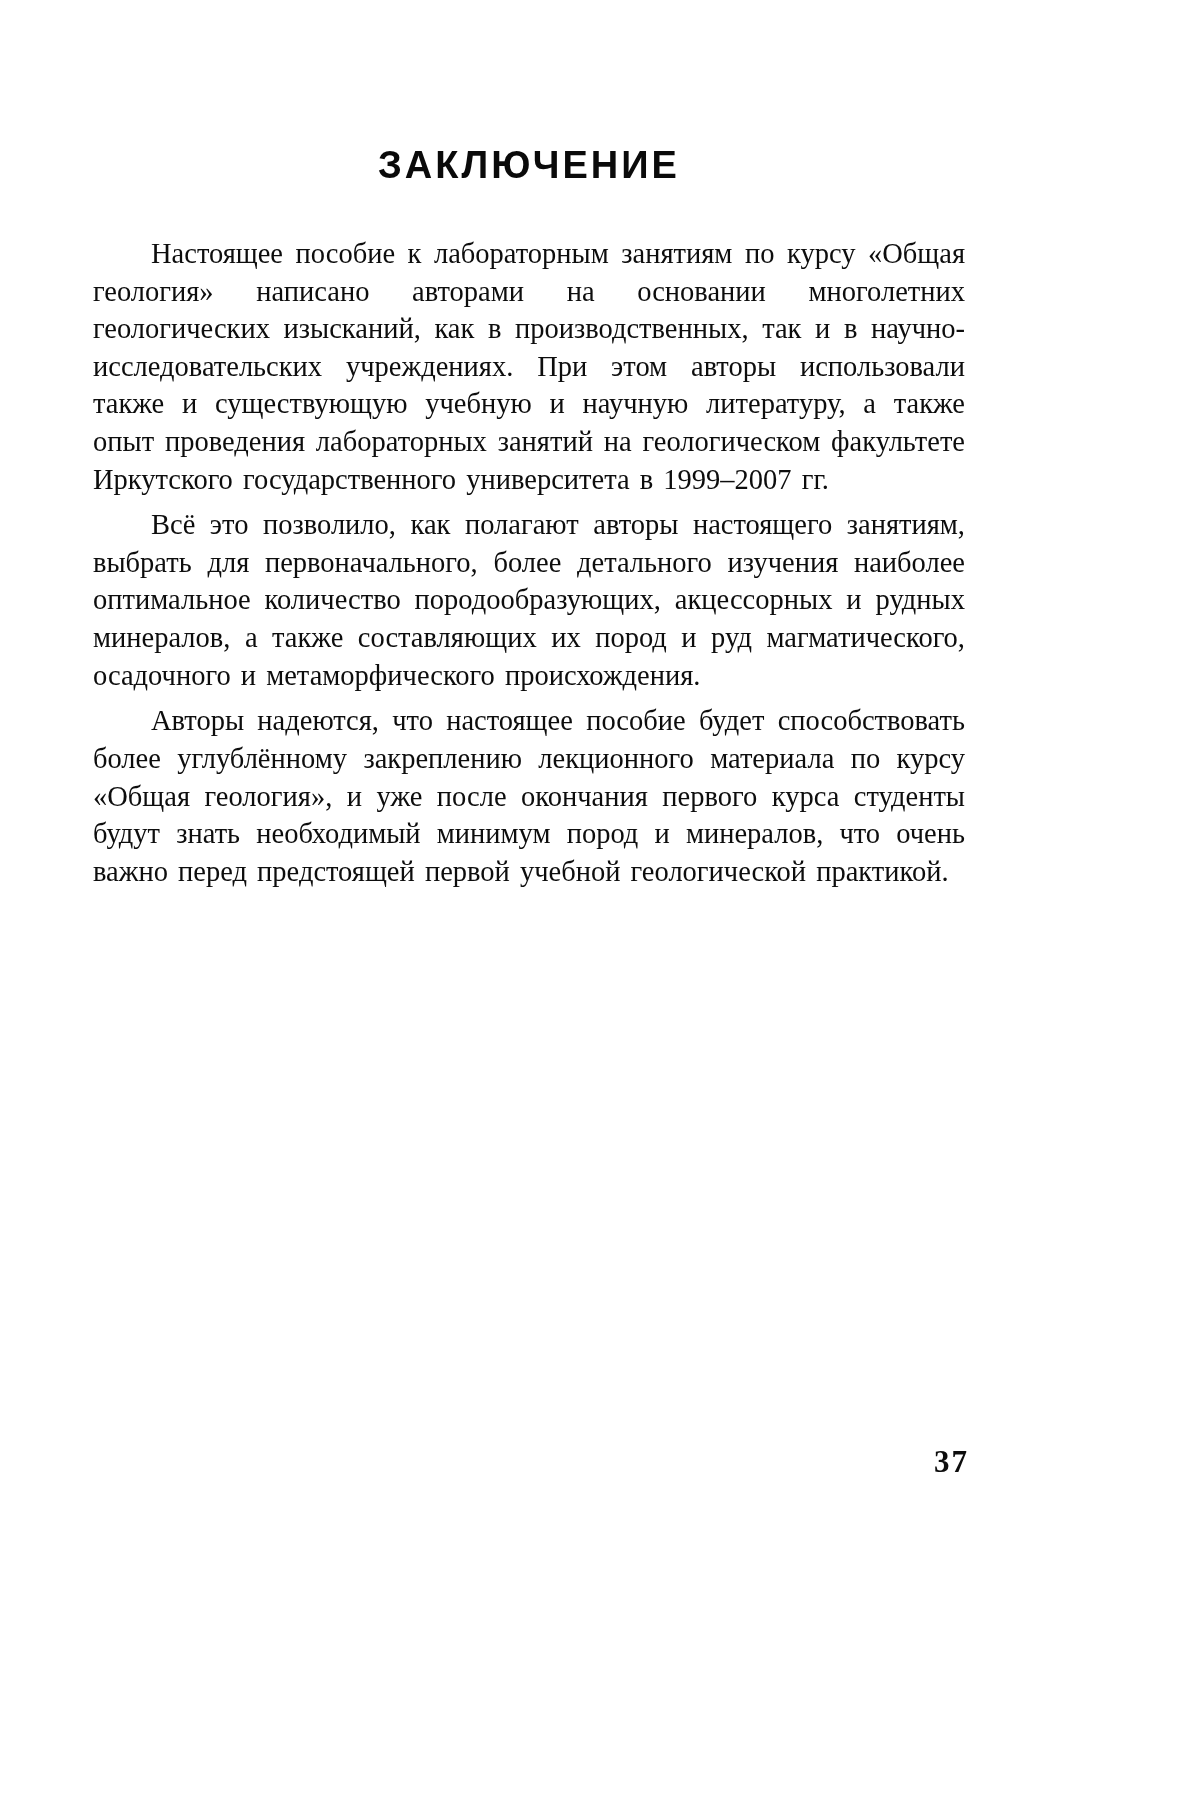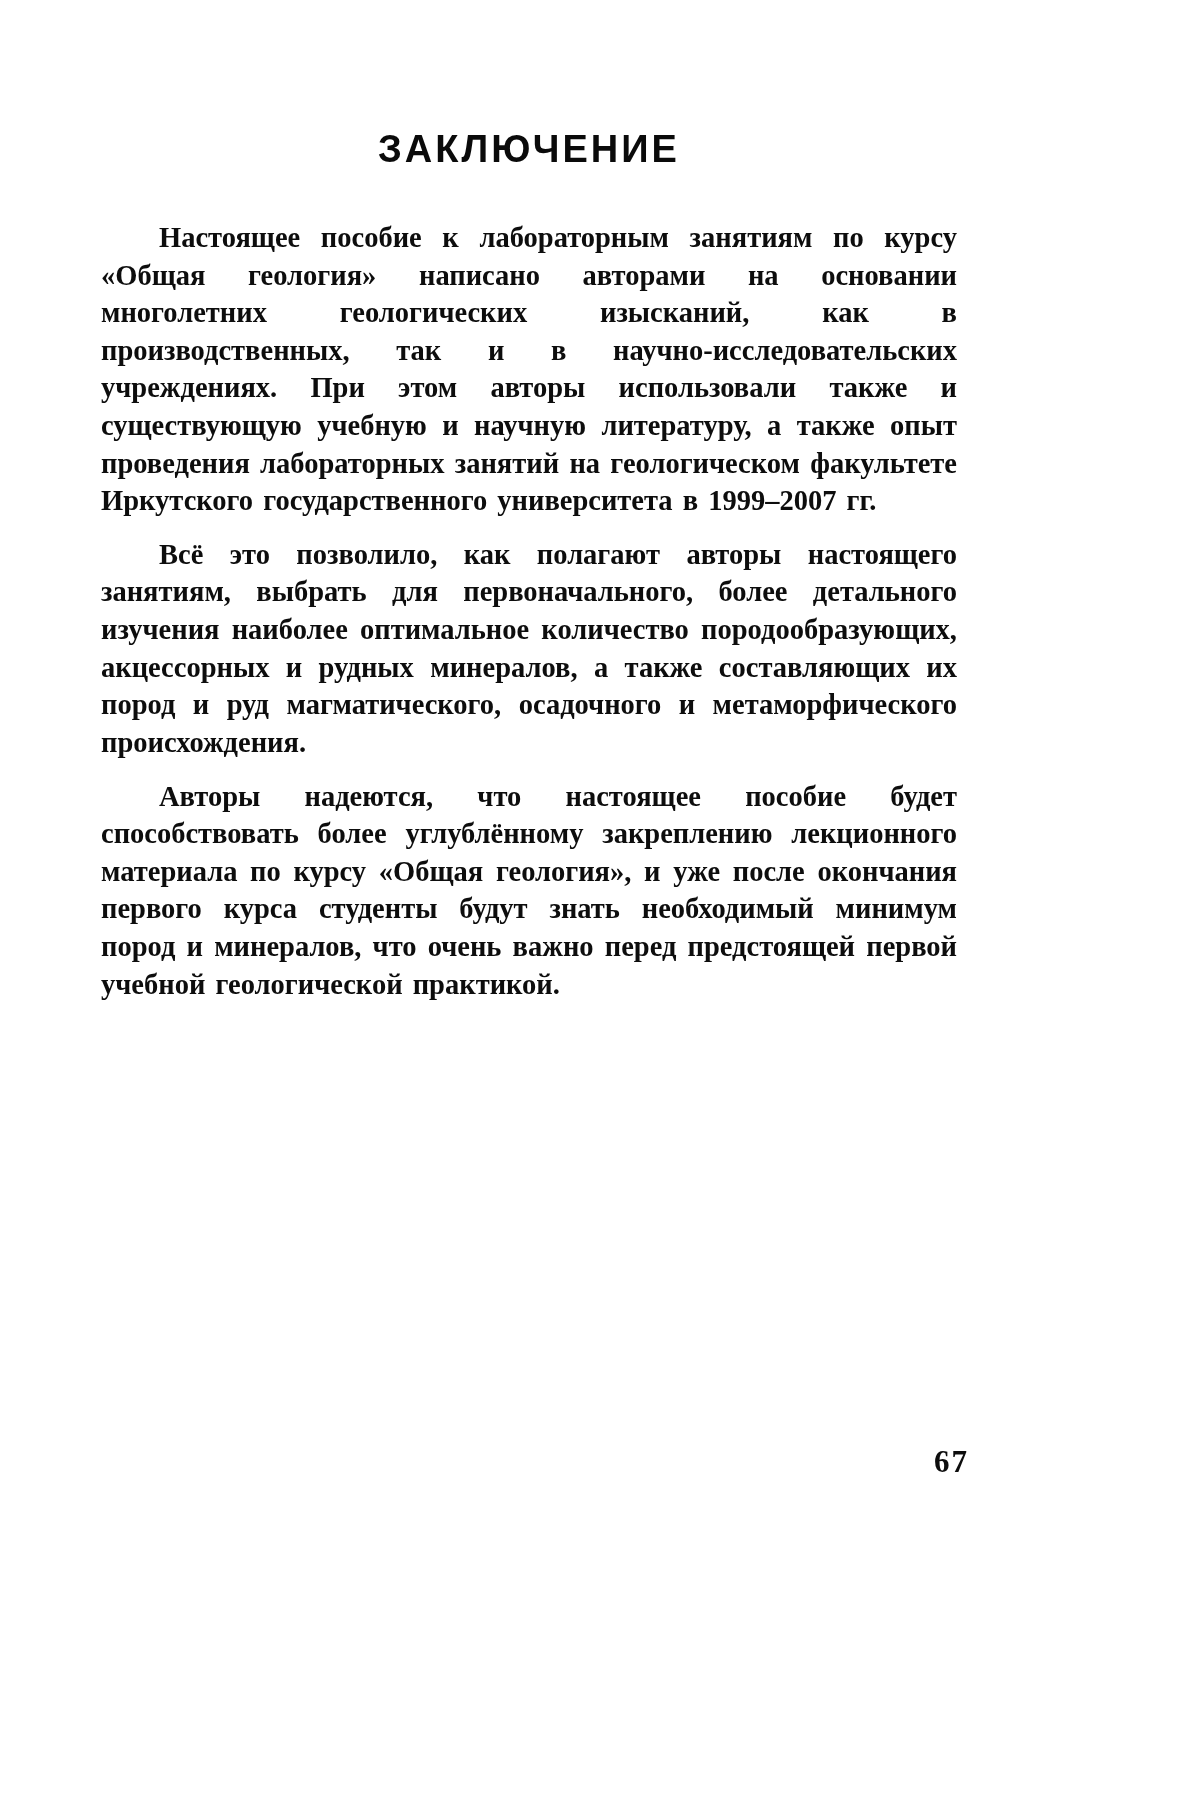--- a/index.html
+++ b/index.html
@@ -12,40 +12,40 @@
     width: 1200px;
     height: 1800px;
     background: #ffffff;
     overflow: hidden;
     font-family: "Liberation Serif", serif;
     color: #0d0d0d;
   }
   .content {
     position: absolute;
     left: 85px;
-    top: 128px;
+    top: 144px;
     width: 888px;
   }
   .doc-title {
     font-family: "Liberation Sans", sans-serif;
     font-weight: bold;
     font-size: 38px;
     letter-spacing: 3px;
     text-align: center;
     margin: 0 0 48px 0;
     color: #0a0a0a;
   }
   .doc-paragraph {
     font-size: 28.5px;
-    font-weight: bold;
+    font-weight: normal;
     line-height: 1.32;
     text-align: justify;
     text-indent: 58px;
     word-spacing: 3px;
-    margin: 16px;
+    margin: 8px;
     color: #0d0d0d;
   }
   .page-number {
     position: absolute;
     left: 934px;
     top: 1444px;
     font-size: 31px;
     font-weight: bold;
     letter-spacing: 2px;
     color: #0d0d0d;
@@ -54,14 +54,14 @@
 </head>
 <body>
 
 <div class="scan-page">
   <div class="content">
     <h1 class="doc-title">ЗАКЛЮЧЕНИЕ</h1>
     <p class="doc-paragraph">Настоящее пособие к лабораторным занятиям по курсу «Общая геология» написано авторами на основании многолетних геологических изысканий, как в производственных, так и в научно-исследовательских учреждениях. При этом авторы использовали также и существующую учебную и научную литературу, а также опыт проведения лабораторных занятий на геологическом факультете Иркутского государственного университета в 1999–2007 гг.</p>
     <p class="doc-paragraph">Всё это позволило, как полагают авторы настоящего занятиям, выбрать для первоначального, более детального изучения наиболее оптимальное количество породообразующих, акцессорных и рудных минералов, а также составляющих их пород и руд магматического, осадочного и метаморфического происхождения.</p>
     <p class="doc-paragraph">Авторы надеются, что настоящее пособие будет способствовать более углублённому закреплению лекционного материала по курсу «Общая геология», и уже после окончания первого курса студенты будут знать необходимый минимум пород и минералов, что очень важно перед предстоящей первой учебной геологической практикой.</p>
   </div>
-  <div class="page-number">67</div>
+  <div class="page-number">37</div>
 </div>
 
 </body></html>

